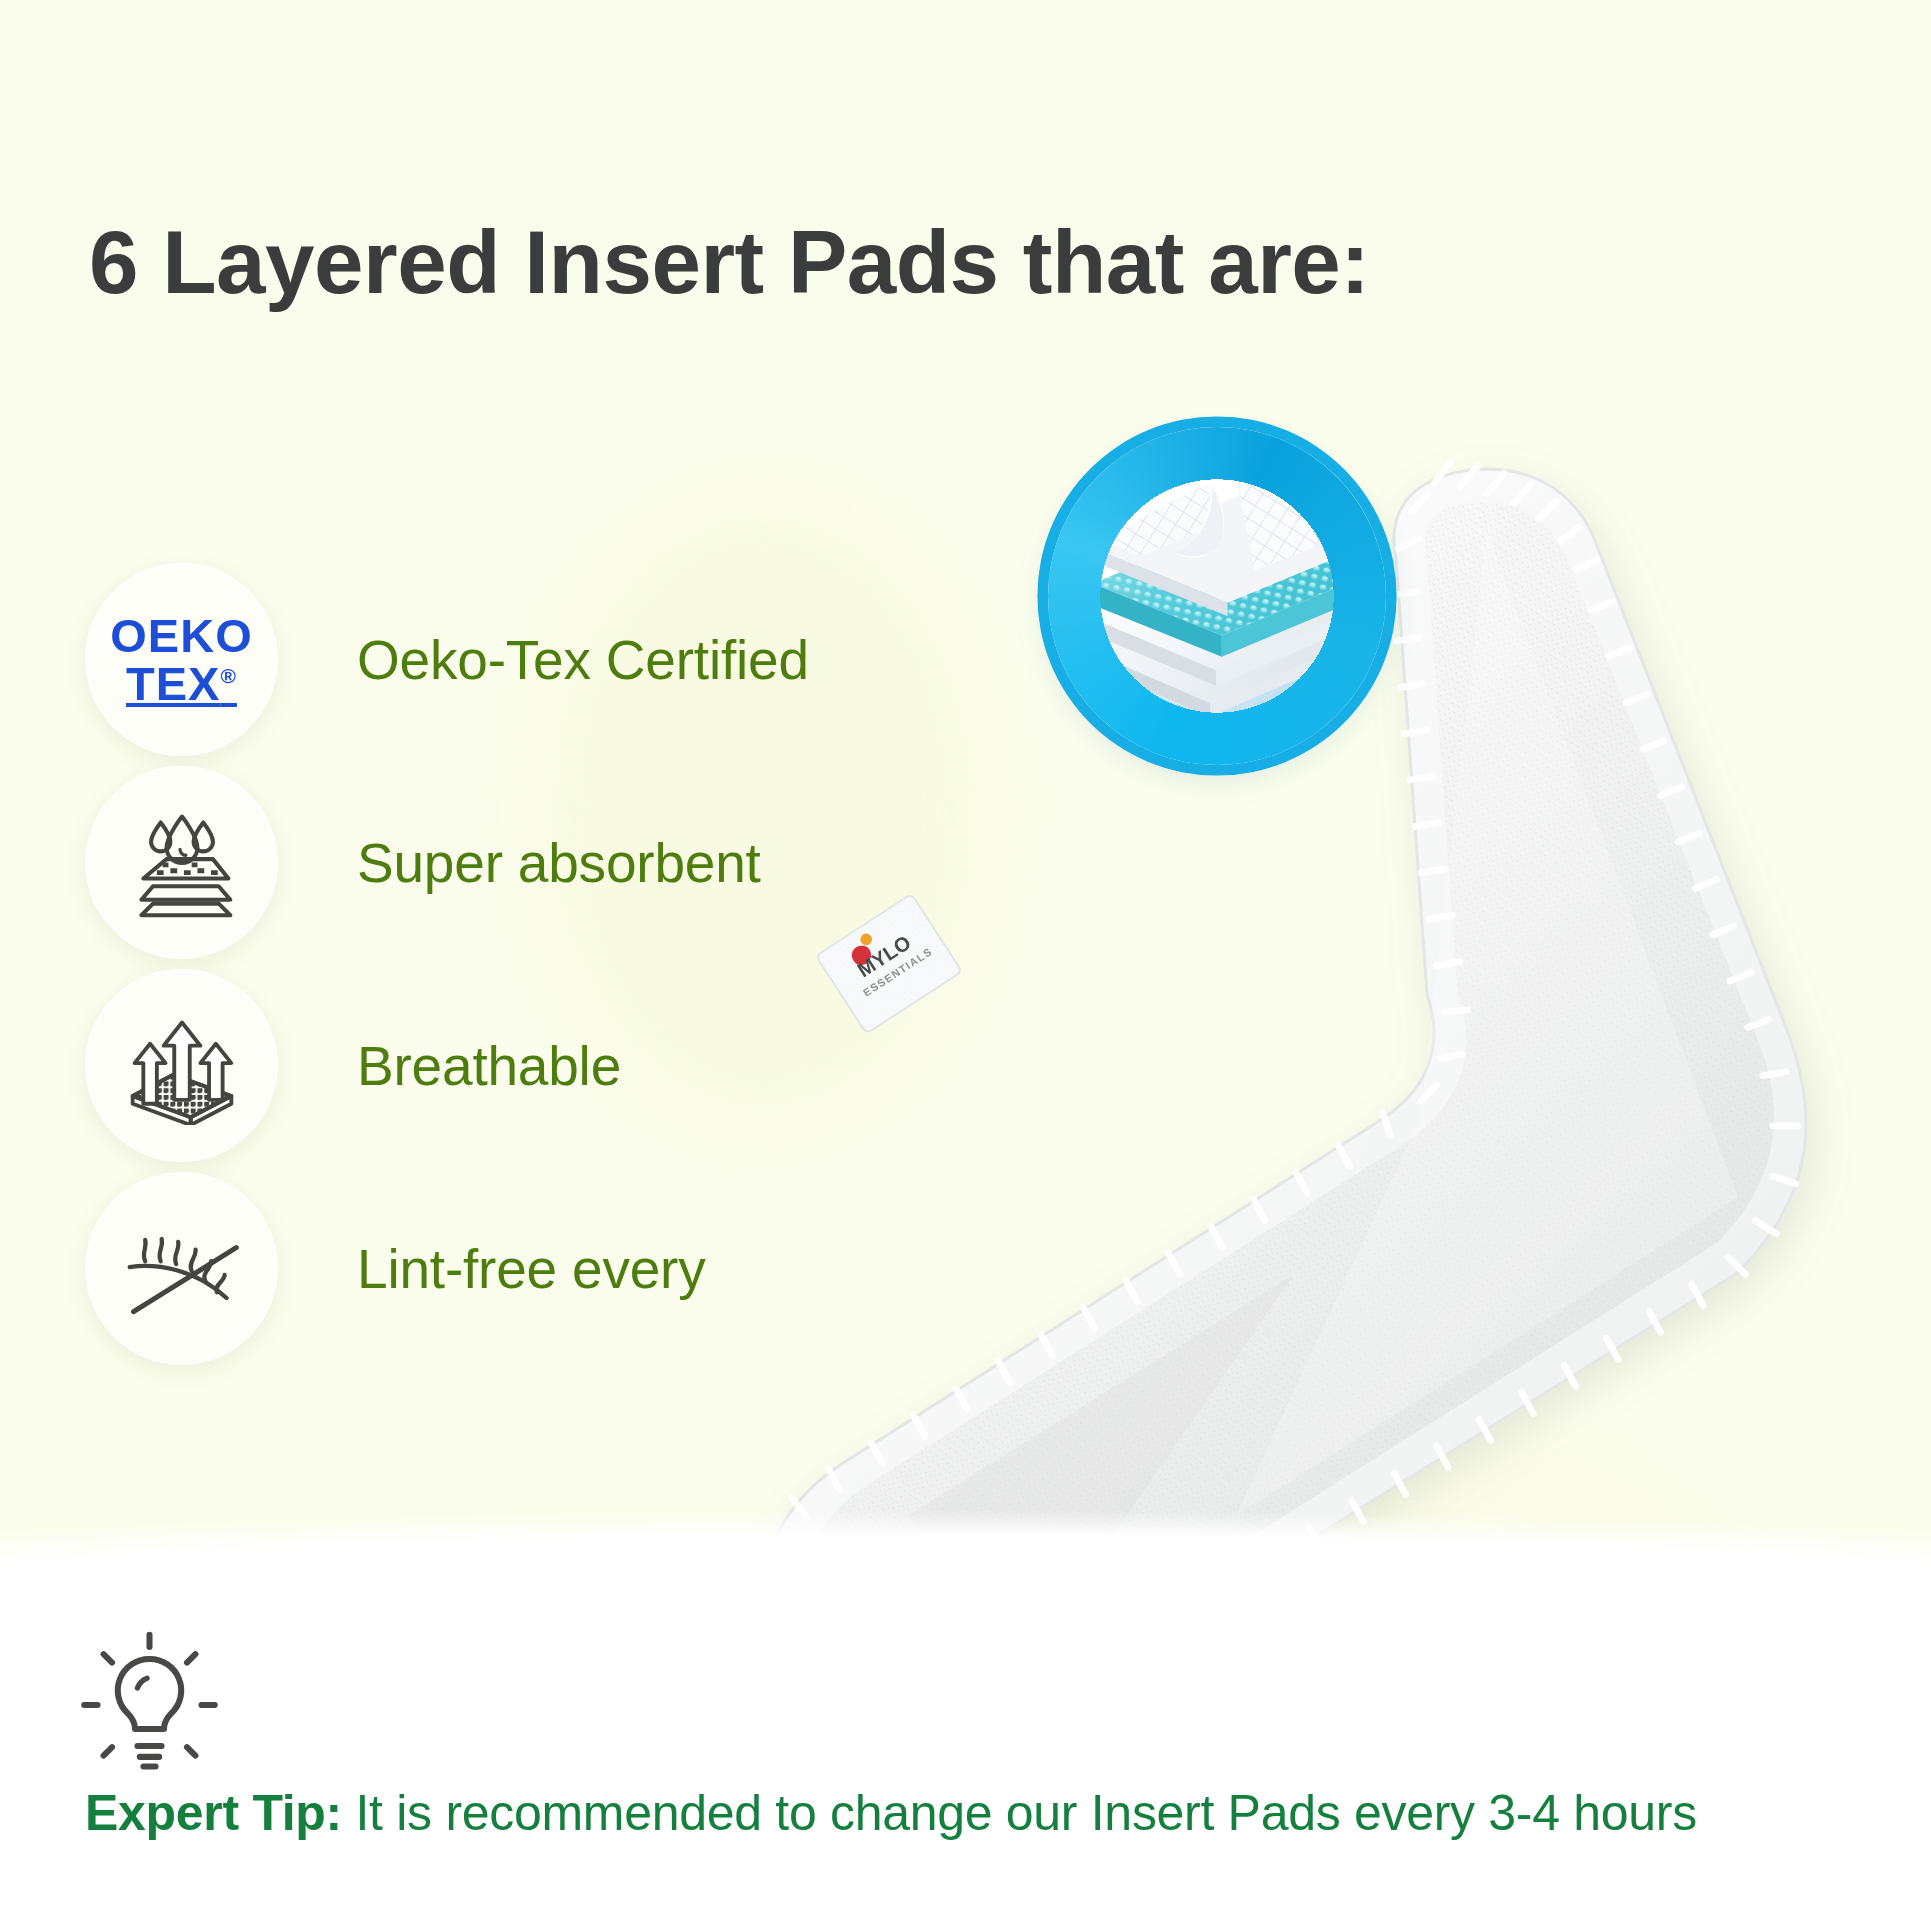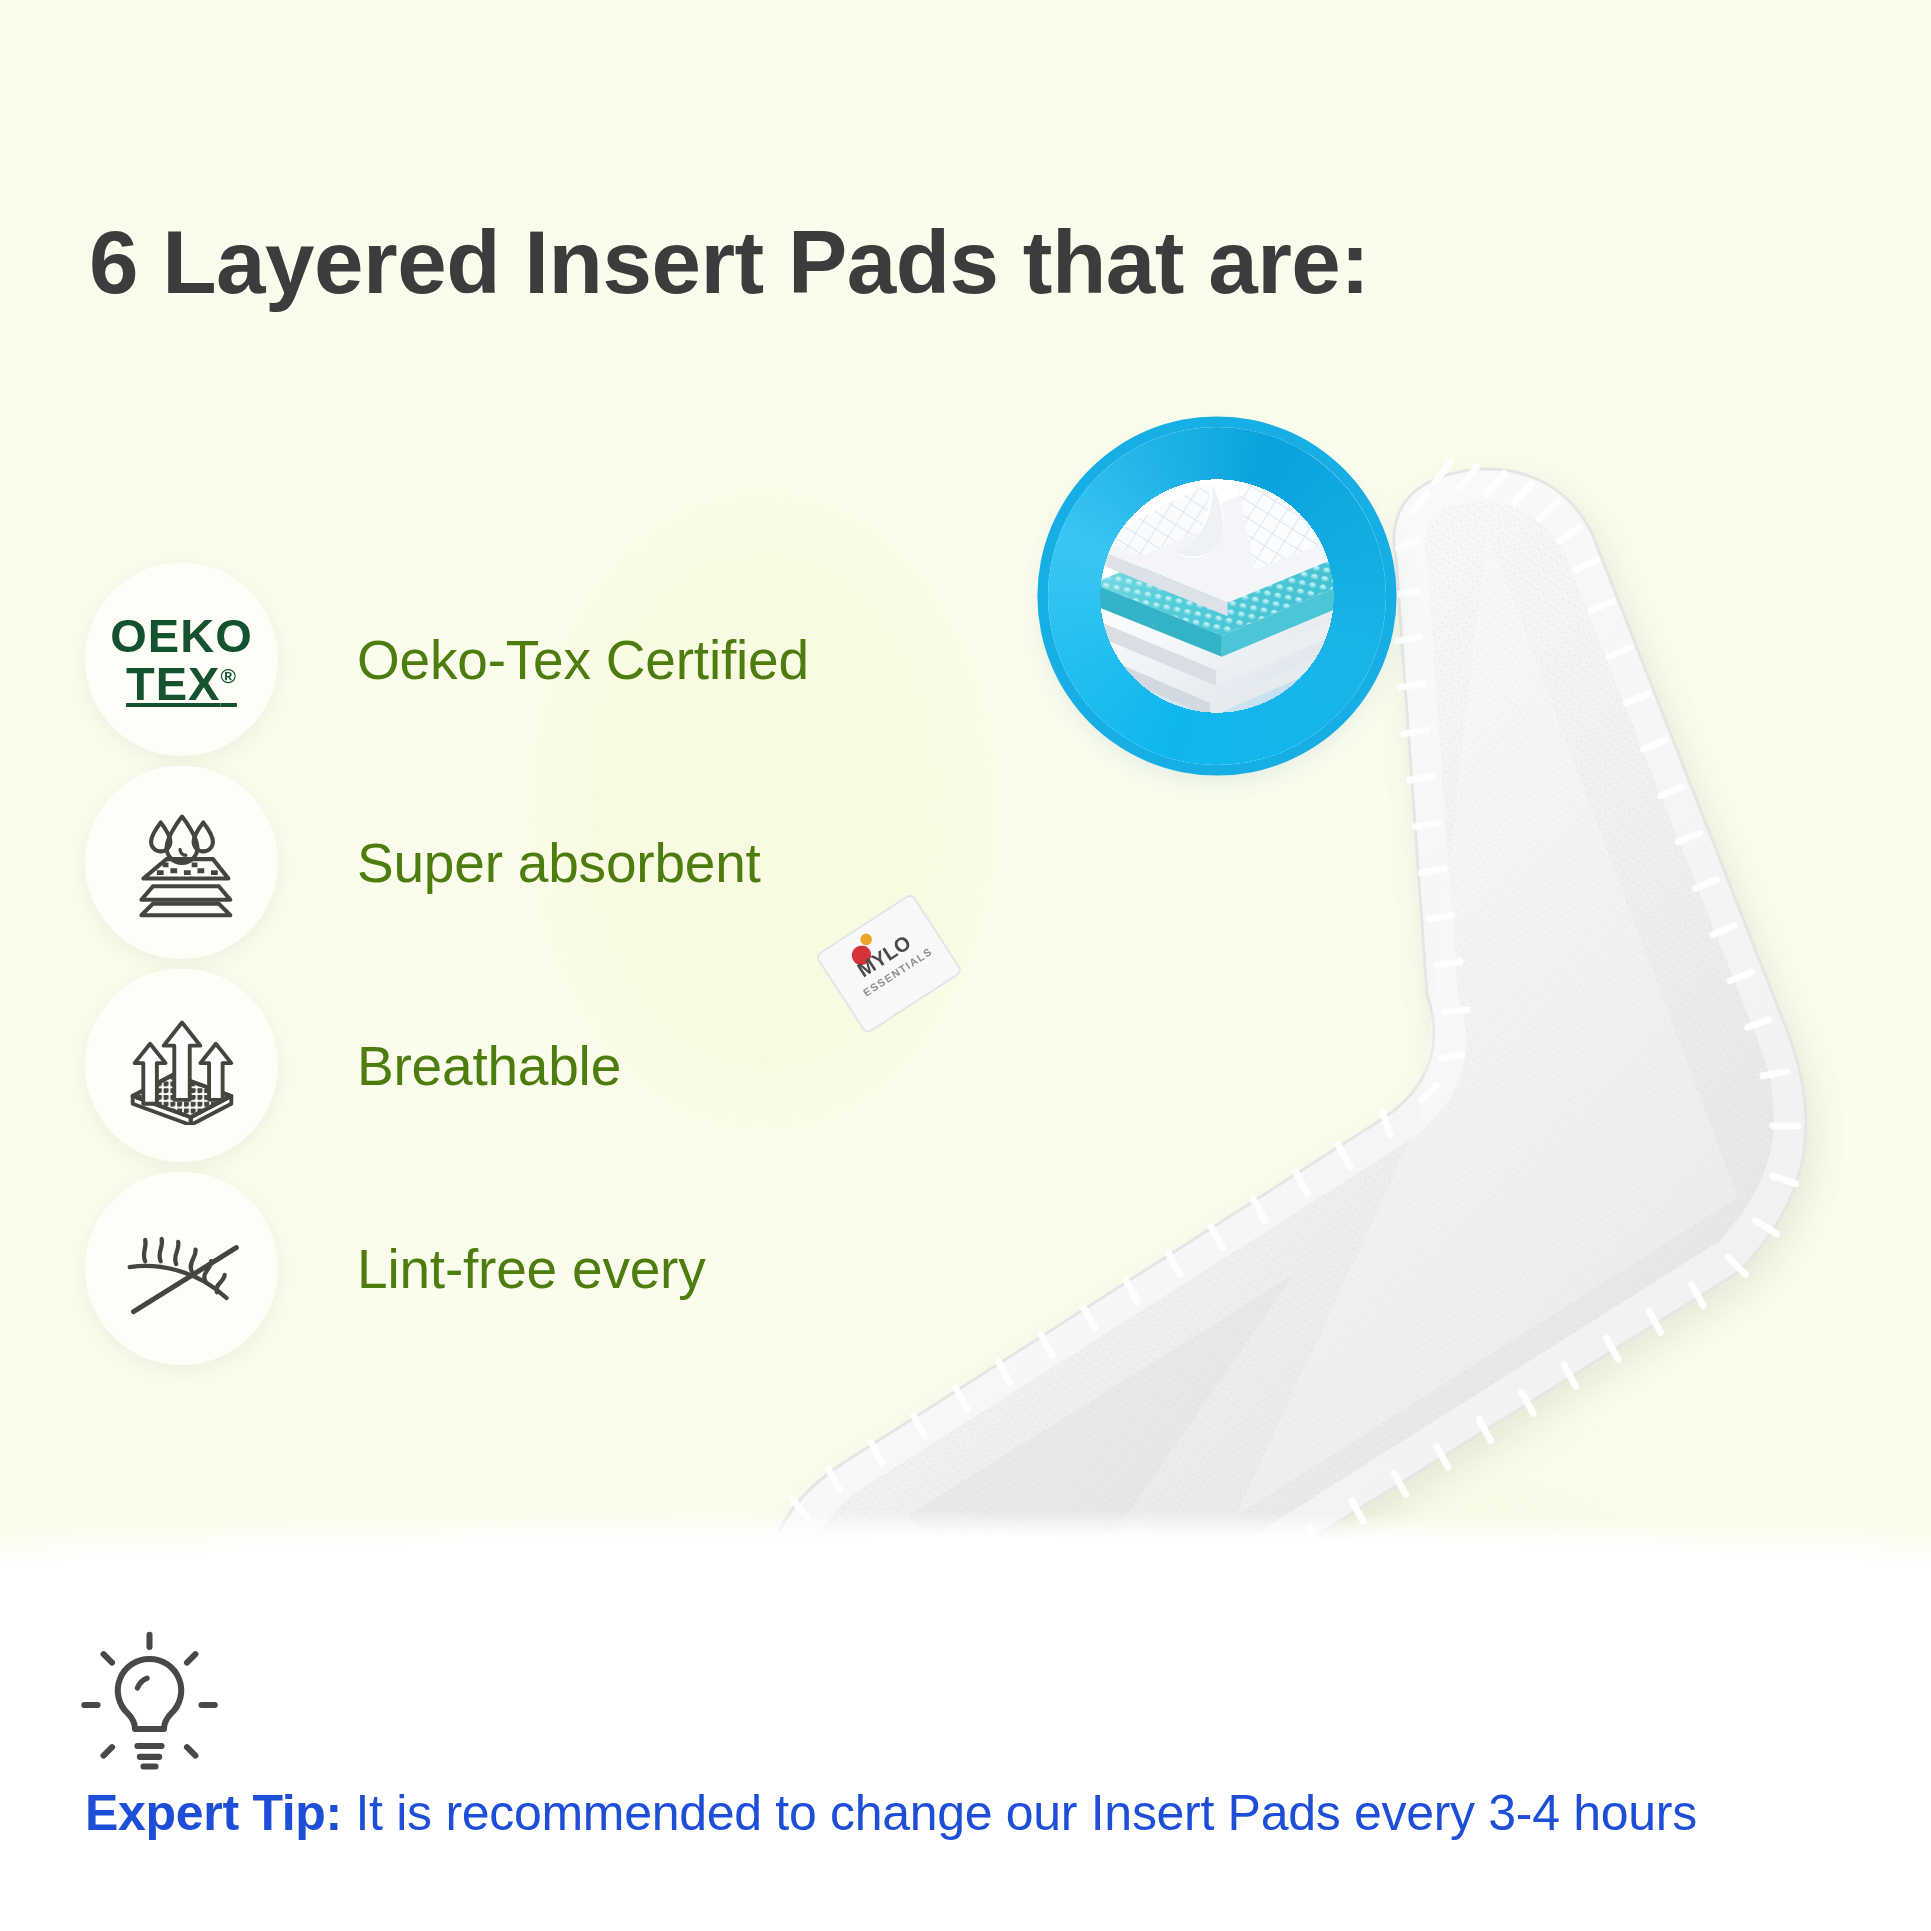--- a/index.html
+++ b/index.html
@@ -42,36 +42,36 @@
   }
   .f-icon{
     width:193px;height:193px;border-radius:50%;
     background:#fdfef7;
     box-shadow:0 5.8px 21px rgba(120,125,95,.10), 0 1px 0 rgba(255,255,255,.9) inset;
     display:flex;align-items:center;justify-content:center;
     flex:0 0 193px;
   }
   .f-icon svg{display:block;}
   .oeko{
-    text-align:center;color:#14532d;font-weight:700;
+    text-align:center;color:#1d4ed8;font-weight:700;
     line-height:1.02;letter-spacing:1px;
   }
   .oeko .o1{font-size:47px;display:block;}
   .oeko .o2{font-size:47px;display:block;text-decoration:underline;}
   .oeko sup{font-size:21px;vertical-align:super;font-weight:700;}
   .f-label{
     margin-left:79px;font-size:55px;color:#4d7c0f;font-weight:400;
     letter-spacing:-0.2px;white-space:nowrap;
   }
 
   
   .tip-bulb{position:absolute;left:77px;top:1630px;width:145px;height:145px;}
   .tip-text{
     position:absolute;left:85px;top:1784px;width:1796px;
-    font-size:50px;color:#1d4ed8;letter-spacing:-0.3px;white-space:nowrap;
+    font-size:50px;color:#15803d;letter-spacing:-0.3px;white-space:nowrap;
   }
   .tip-text b{font-weight:700;}
 
   
   .product{position:absolute;left:618px;top:367px;width:1313px;height:1506px;}
   .pad-wrap{position:absolute;left:0;top:0;width:1313px;height:1506px;}
 
   
   .inset{
     position:absolute;left:430px;top:60px;width:338px;height:338px;

